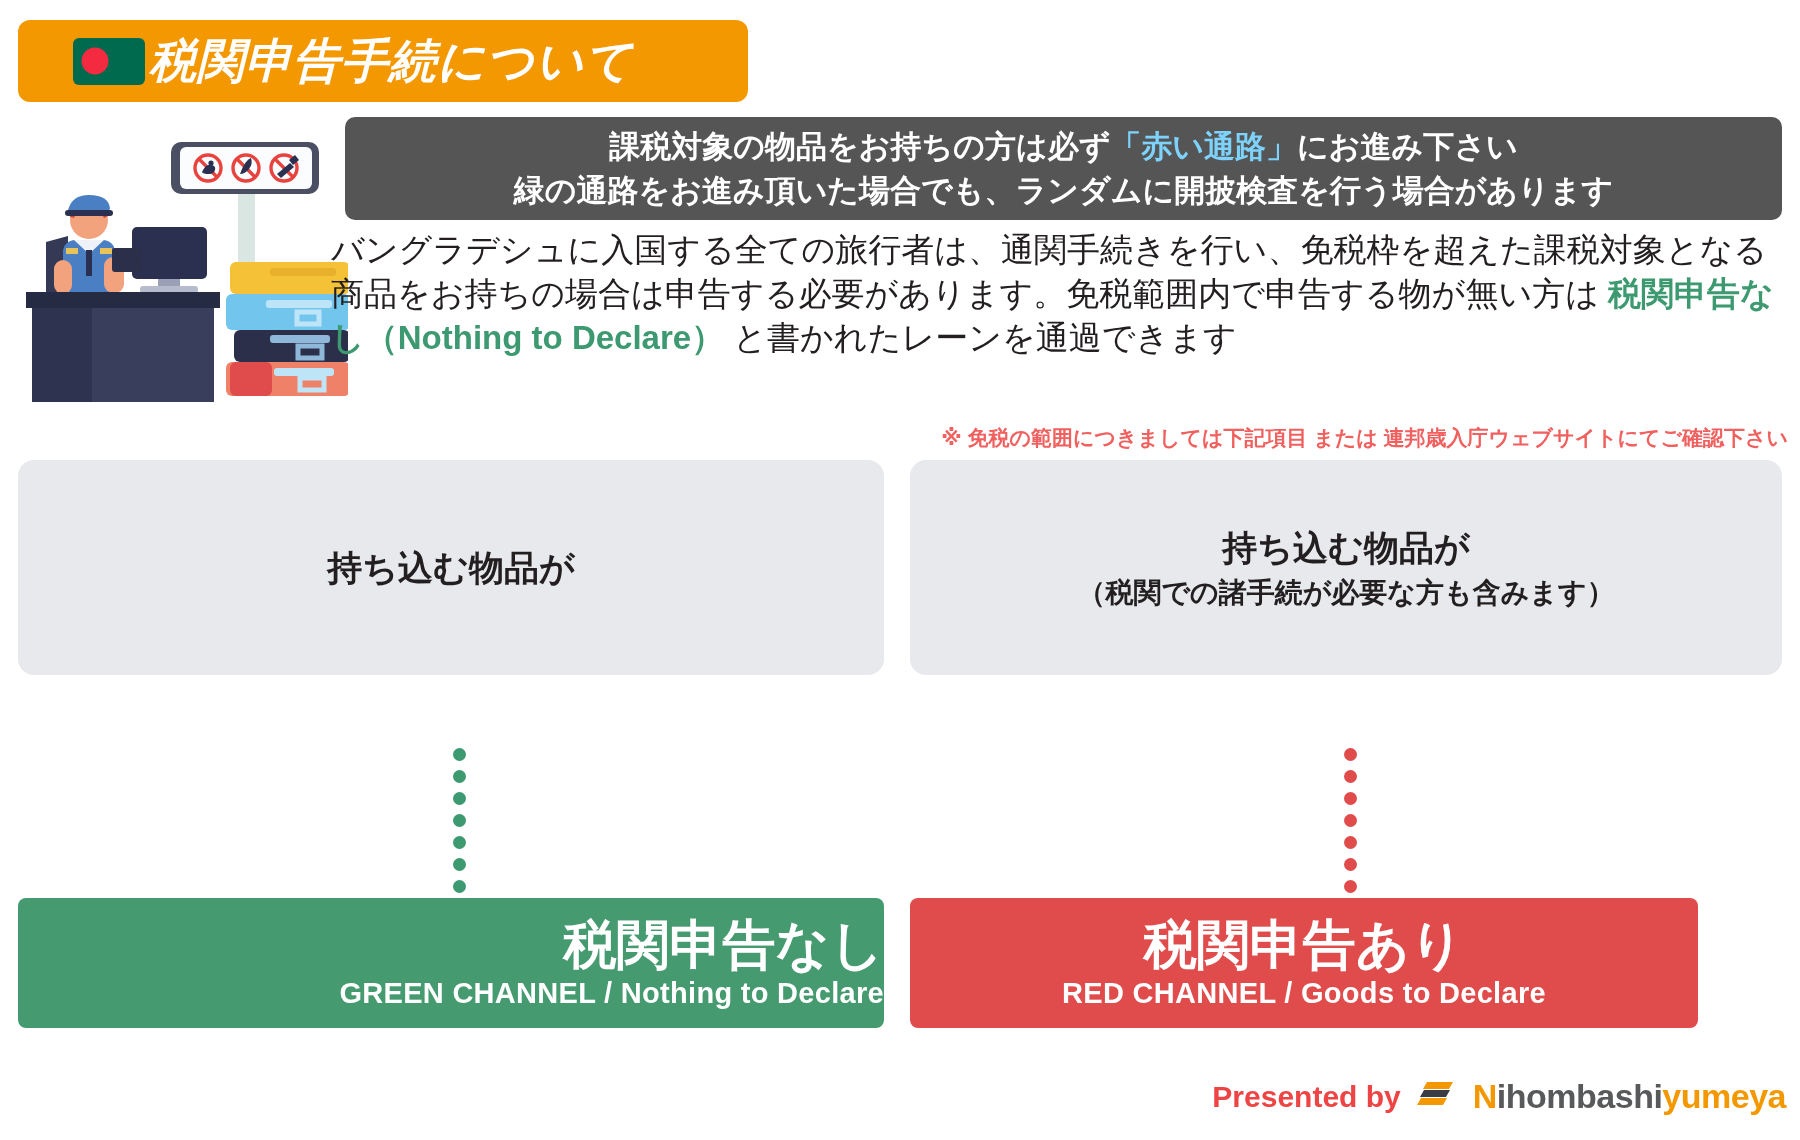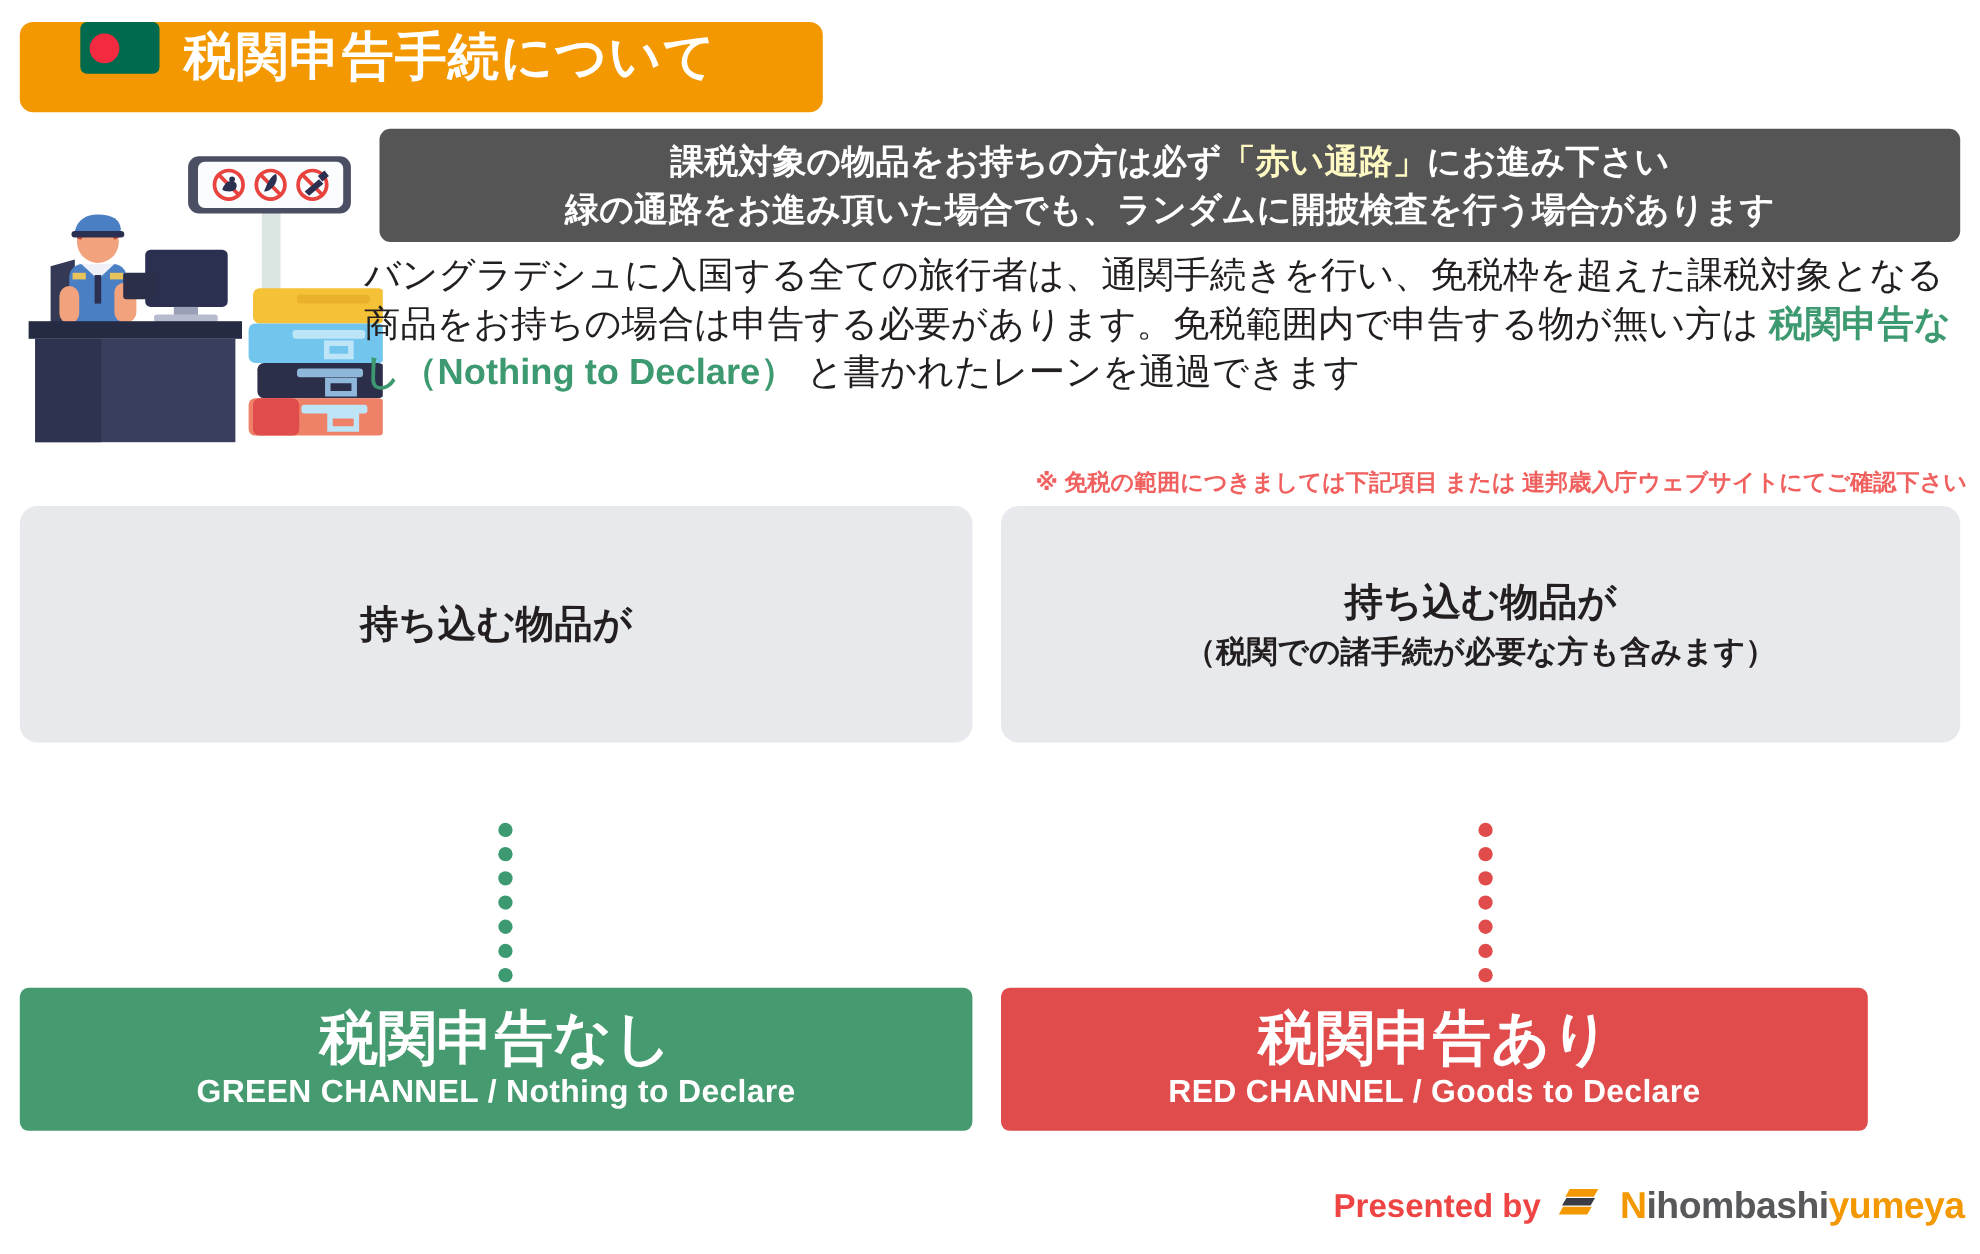--- a/index.html
+++ b/index.html
@@ -6,21 +6,21 @@
   html,body { width:1800px; height:1140px; background:#ffffff; }
   body {
     font-family:"Liberation Sans","DejaVu Sans",sans-serif;
     position:relative; overflow:hidden;
   }
 
   
   .header-badge{
     position:absolute; left:18px; top:20px; width:730px; height:82px;
     background:#f39800; border-radius:12px;
-    display:flex; align-items:flex-start; padding-left:55px; gap:22px;
+    display:flex; align-items:center; padding-left:55px; gap:4px;font-style:italic;
   }
   .bd-flag{
     width:72px; height:47px; background:#006a4e; border-radius:6px;
     position:relative; flex:0 0 auto;
   }
   .bd-flag .dot{
     position:absolute; width:27px; height:27px; border-radius:50%;
     background:#f42a41; left:30%; top:50%; transform:translate(-50%,-50%);
   }
   .header-title{
@@ -35,21 +35,21 @@
   .notice-banner{
     position:absolute; left:345px; top:117px; width:1437px; height:103px;
     background:#555555; border-radius:10px;
     display:flex; flex-direction:column; align-items:center; justify-content:center;
     gap:2px;
   }
   .notice-line{
     color:#ffffff; font-size:31px; font-weight:bold; white-space:nowrap;
     letter-spacing:0px;
   }
-  .red-em{ color:#fef9c3;text-align:right; }
+  .red-em{ color:#7dd3fc;text-align:right; }
 
   
   .body-text{
     position:absolute; left:331px; top:228px; width:1445px;
     color:#231f20; font-size:33px; line-height:44px; font-weight:500;
   }
   .green-em{ color:#3d9970; font-weight:bold; }
 
   .footnote{
     position:absolute; right:12px; top:424px;
@@ -90,21 +90,21 @@
   .arrow.left .dots i{ background:#3d9970; }
   .arrow.left .head{ border-top-color:#3d9970; }
   .arrow.right .dots i{ background:#e04b4b; }
   .arrow.right .head{ border-top-color:#e04b4b; }
 
   
   .channel{
     position:absolute; top:898px; height:130px; border-radius:8px;
     display:flex; flex-direction:column; align-items:center; justify-content:center;
   }
-  .channel.green{ left:18px; width:866px; background:#459a6f; }
+  .channel.green{ left:18px; width:866px; background:#459a6f;align-items:flex-end; }
   .channel.red{ left:910px; width:788px; background:#e04b4b; }
   .channel-jp{
     color:#ffffff; font-size:53px; font-weight:bold; line-height:60px;
     white-space:nowrap;
   }
   .channel-en{
     color:#ffffff; font-size:29px; font-weight:bold; line-height:36px;
     white-space:nowrap; letter-spacing:0.3px;
   }
 

